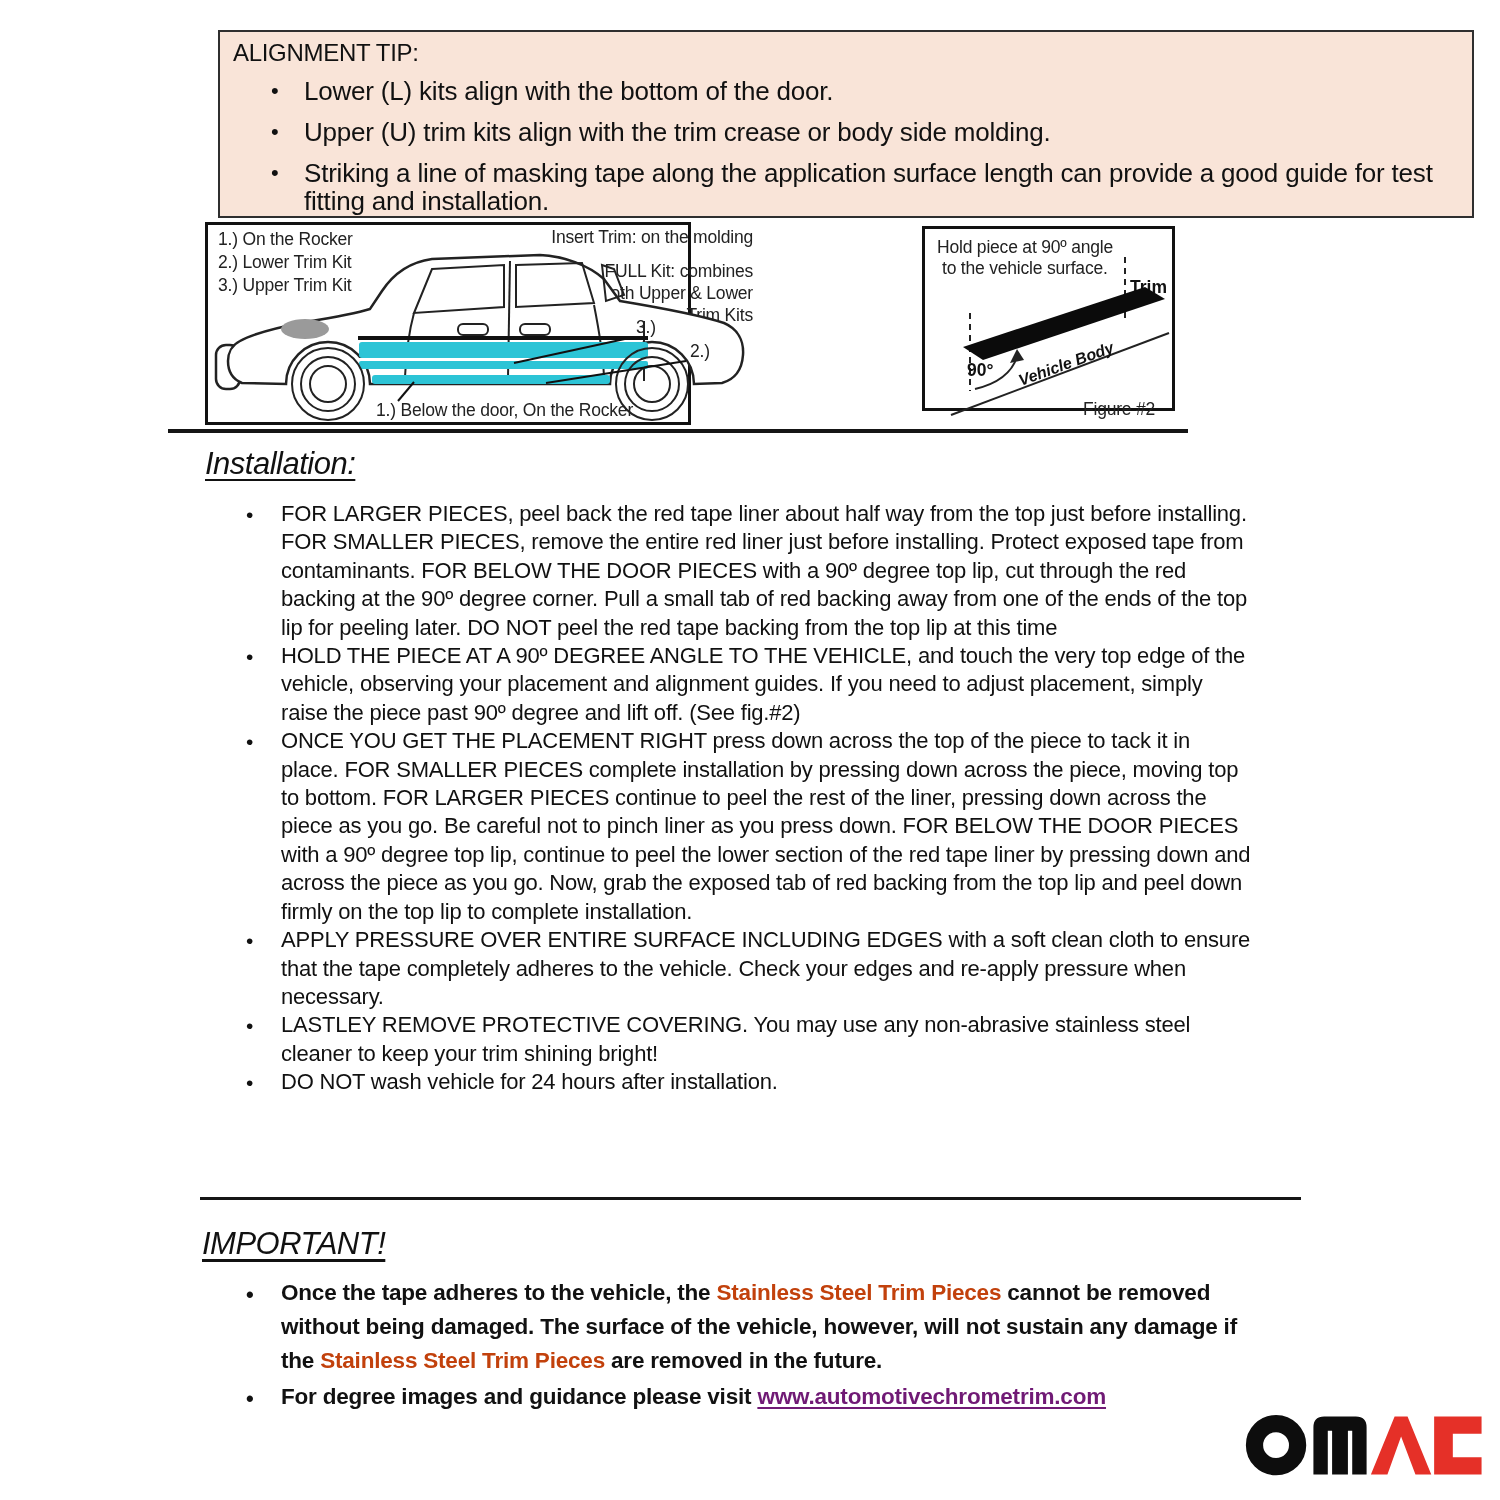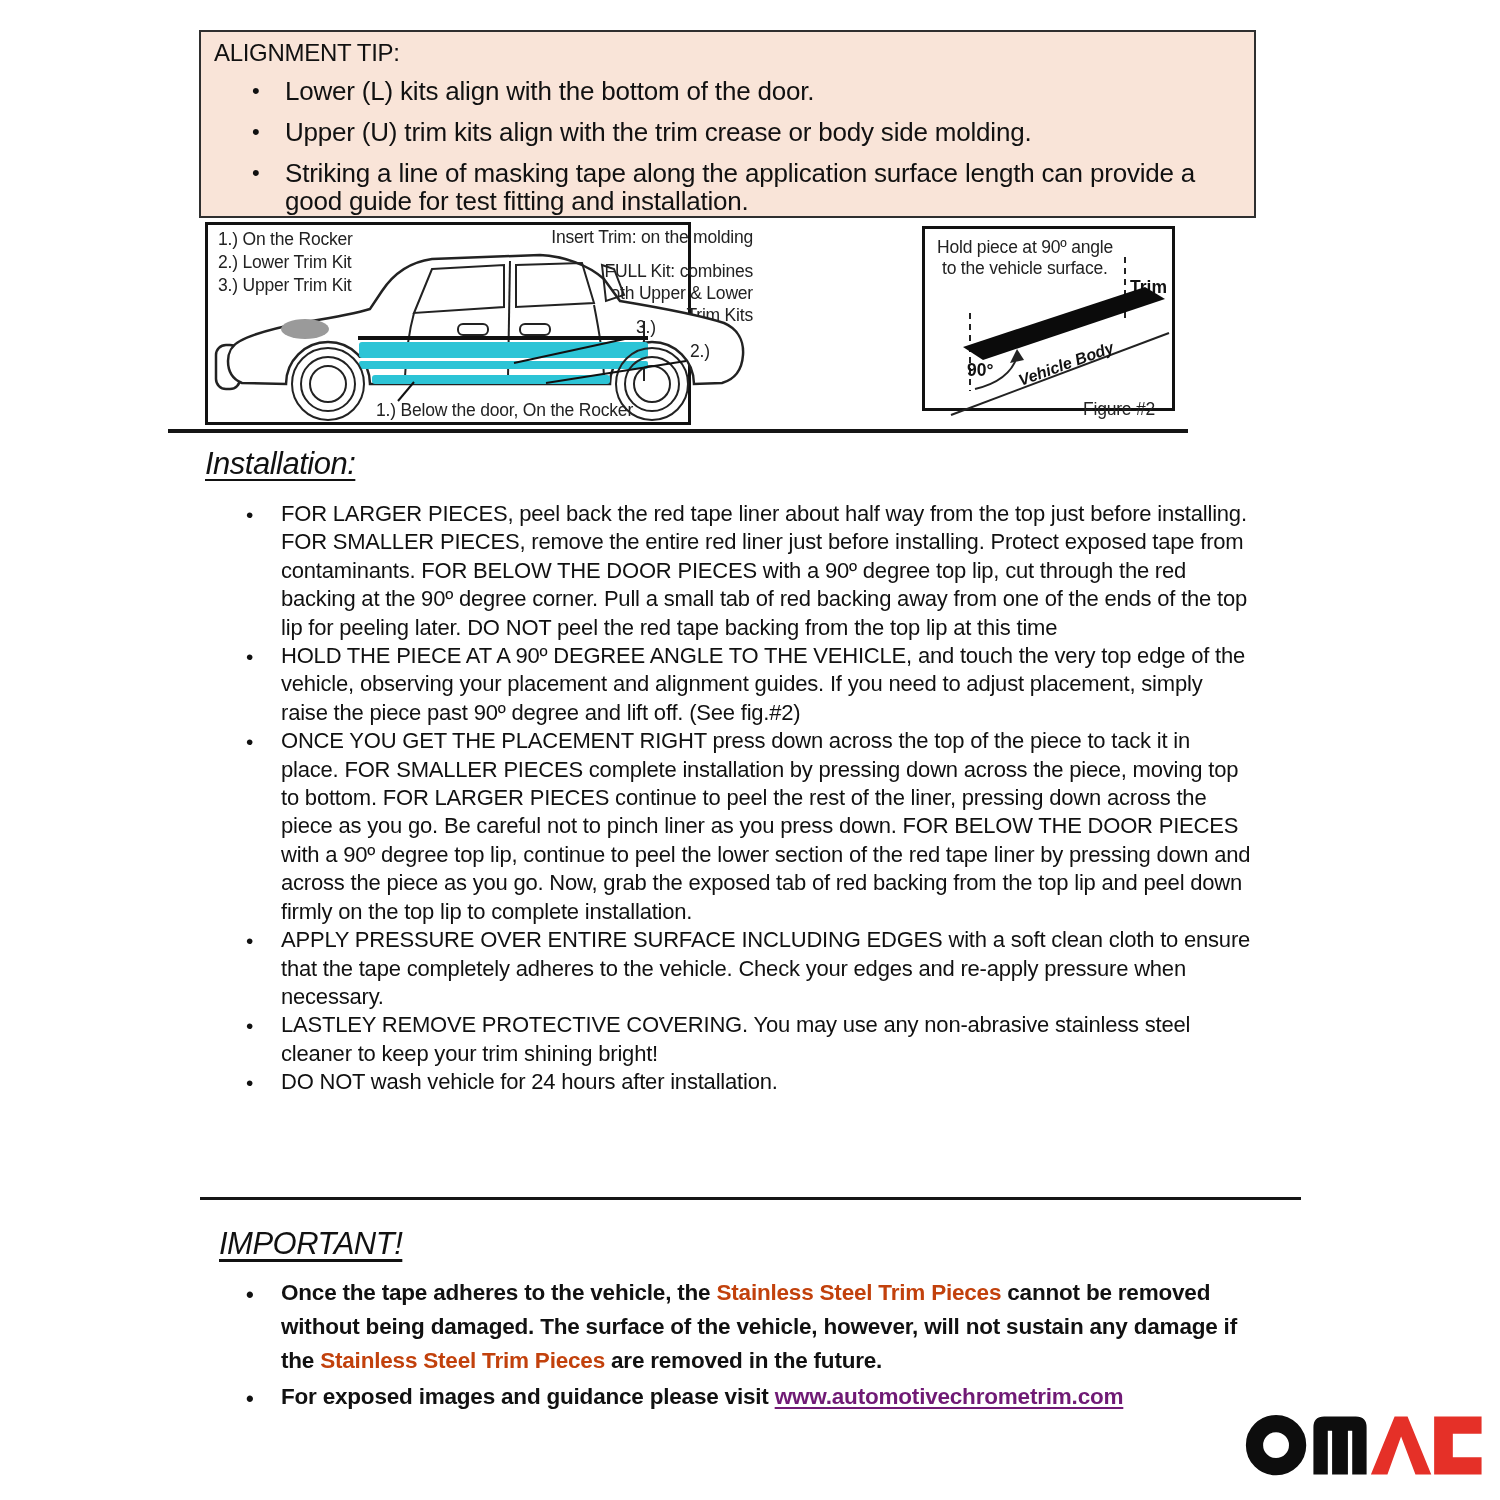--- a/index.html
+++ b/index.html
@@ -4,21 +4,21 @@
 <style>
   html,body { margin:0; padding:0; background:#ffffff; }
   .page {
     position:relative; width:1500px; height:1500px; background:#ffffff;
     font-family:"Liberation Sans", sans-serif; color:#111; overflow:hidden;
   }
   .abs { position:absolute; }
 
   
   .tip-box {
-    left:199px; top:30px; width:1057px; height:188px;
+    left:218px; top:30px; width:1256px; height:188px;
     background:#f9e4d8; border:2px solid #2f2f2f; box-sizing:border-box;
   }
   .tip-title {
     position:absolute; left:13px; top:7px;
     font-size:24px; letter-spacing:-0.3px;
   }
   .tip-list { position:absolute; left:84px; top:45px; right:16px; }
   .tip-item {
     position:relative; font-size:26px; line-height:28px; margin-bottom:13px;
     letter-spacing:-0.2px;
@@ -45,21 +45,21 @@
   .outline { fill:#ffffff; stroke:#222; stroke-width:2.5; }
   .thinline { stroke:#222; stroke-width:2; fill:none; }
   .leader { stroke:#111; stroke-width:2; fill:none; }
 
   
   .sec-heading {
     font-size:31px; font-style:italic; letter-spacing:-0.5px;
     text-decoration:underline; text-underline-offset:5px; text-decoration-thickness:2px;
   }
   .install-heading { left:205px; top:446px; }
-  .important-heading { left:219px; top:1226px;text-decoration:underline; }
+  .important-heading { left:202px; top:1226px;text-decoration:underline; }
 
   
   .install-list { left:281px; top:500px; width:972px; }
   .install-item { position:relative; font-size:22px; line-height:28.4px; letter-spacing:-0.2px; }
   .install-item::before {
     content:"\2022"; position:absolute; left:-35px; top:1px; font-size:21px;
   }
 
   .divider { left:200px; top:1197px; width:1101px; height:3px; background:#151515; }
 
@@ -182,21 +182,21 @@
   </div>
 
   <div class="abs divider"></div>
 
   <div class="abs sec-heading important-heading">IMPORTANT!</div>
   <div class="abs important-list">
     <div class="important-item">
       <span>Once the tape adheres to the vehicle, the </span><span class="hl-red">Stainless Steel Trim Pieces</span><span> cannot be removed without being damaged. The surface of the vehicle, however, will not sustain any damage if the </span><span class="hl-red">Stainless Steel Trim Pieces</span><span> are removed in the future.</span>
     </div>
     <div class="important-item">
-      <span>For exposed images and guidance please visit </span><span class="link">www.automotivechrometrim.com</span>
+      <span>For degree images and guidance please visit </span><span class="link">www.automotivechrometrim.com</span>
     </div>
   </div>
 
   <div class="abs logo">
     <span class="sr">OMAC</span>
     <svg width="240" height="70" viewBox="0 0 334 96">
       <circle cx="46" cy="51" r="30" fill="none" stroke="#0d0d0d" stroke-width="24"></circle>
       <path d="M98,92 L98,26 Q98,11 113,11 L157,11 Q172,11 172,26 L172,92 L152,92 L152,31 L146,31 L146,92 L124,92 L124,31 L118,31 L118,92 Z" fill="#0d0d0d"></path>
       <path d="M178,92 L211,11 L229,11 L262,92 L240,92 L220,39 L201,92 Z" fill="#e53028"></path>
       <path d="M332,11 L332,35 L292,35 L292,68 L332,68 L332,92 L266,92 L266,11 Z" fill="#e53028"></path>

